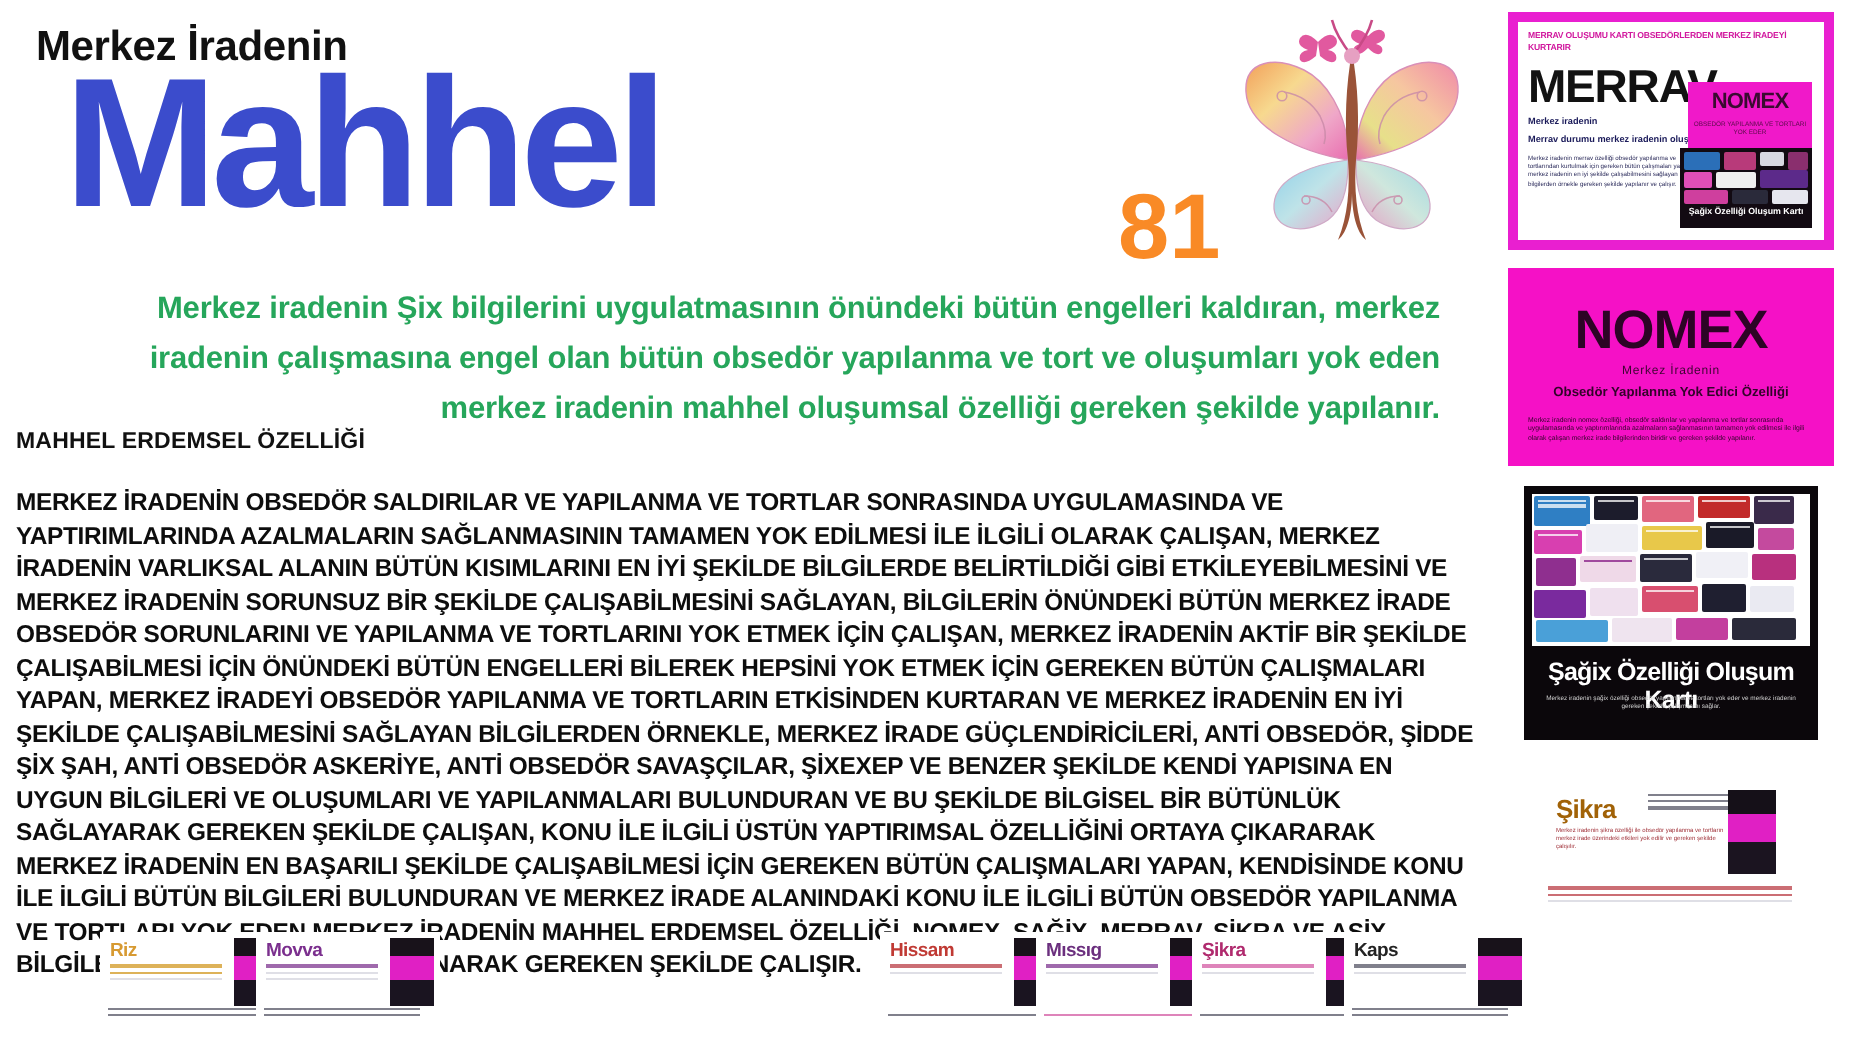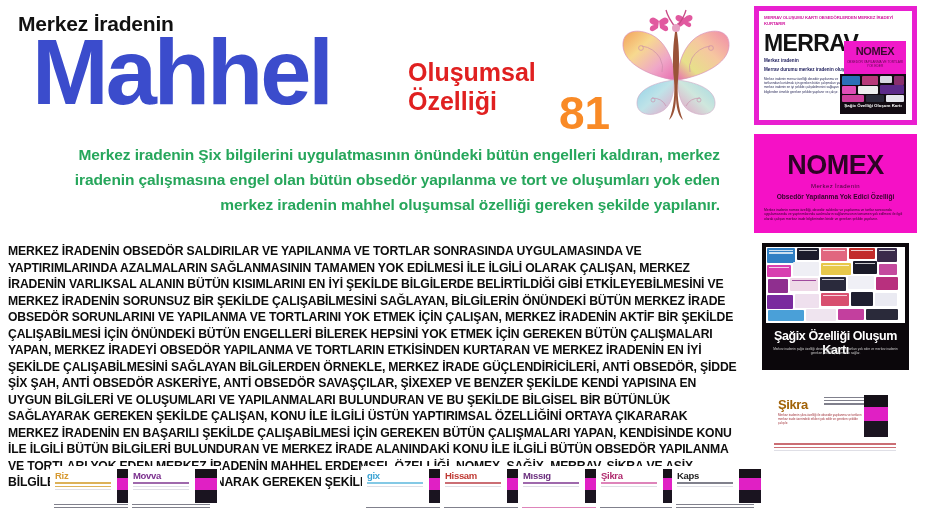--- a/index.html
+++ b/index.html
@@ -175,24 +175,20 @@
 <body>
 
 <div class="page">
 
   <div class="main">
 
     <div class="kicker">Merkez İradenin</div>
 
     <div class="title-row">
       <div class="brand">Mahhel</div>
-      <div class="sub-red">
-        <div>Oluşumsal</div>
-        <div>Özelliği</div>
-      </div>
       <div class="num81">81</div>
     </div>
 
     <div class="butterfly">
       <svg viewBox="0 0 128 126" width="128" height="126" aria-hidden="true">
         <defs>
           <linearGradient id="wL" x1="0" y1="0" x2="1" y2="1">
             <stop offset="0%" stop-color="#f2a05a"></stop>
               <stop offset="35%" stop-color="#f7d98f"></stop>
             <stop offset="70%" stop-color="#efa7c8"></stop>
@@ -243,20 +239,21 @@
         <path d="M64 24 C61 40 60 60 62 78 C63 92 62 106 57 118 C62 114 64 104 64 94 C64 104 66 114 71 118 C66 106 65 92 66 78 C68 60 67 40 64 24 Z" fill="#9a5338"></path>
 
         <path d="M64 26 q-8 -10 -10 -18" stroke="#c84a86" stroke-width="1.3" fill="none"></path>
         <path d="M64 26 q8 -10 10 -18" stroke="#c84a86" stroke-width="1.3" fill="none"></path>
         <circle cx="64" cy="26" r="4" fill="#e6a0c2"></circle>
       </svg>
     </div>
 
     <div class="intro">Merkez iradenin Şix bilgilerini uygulatmasının önündeki bütün engelleri kaldıran, merkez iradenin çalışmasına engel olan bütün obsedör yapılanma ve tort ve oluşumları yok eden merkez iradenin mahhel oluşumsal özelliği gereken şekilde yapılanır.</div>
 
+    <div class="sublabel">MAHHEL ERDEMSEL ÖZELLİĞİ</div>
 
     <div class="body-text">MERKEZ İRADENİN OBSEDÖR SALDIRILAR VE YAPILANMA VE TORTLAR SONRASINDA UYGULAMASINDA VE YAPTIRIMLARINDA AZALMALARIN SAĞLANMASININ TAMAMEN YOK EDİLMESİ İLE İLGİLİ OLARAK ÇALIŞAN, MERKEZ İRADENİN VARLIKSAL ALANIN BÜTÜN KISIMLARINI EN İYİ ŞEKİLDE BİLGİLERDE BELİRTİLDİĞİ GİBİ ETKİLEYEBİLMESİNİ VE MERKEZ İRADENİN SORUNSUZ BİR ŞEKİLDE ÇALIŞABİLMESİNİ SAĞLAYAN, BİLGİLERİN ÖNÜNDEKİ BÜTÜN MERKEZ İRADE OBSEDÖR SORUNLARINI VE YAPILANMA VE TORTLARINI YOK ETMEK İÇİN ÇALIŞAN, MERKEZ İRADENİN AKTİF BİR ŞEKİLDE ÇALIŞABİLMESİ İÇİN ÖNÜNDEKİ BÜTÜN ENGELLERİ BİLEREK HEPSİNİ YOK ETMEK İÇİN GEREKEN BÜTÜN ÇALIŞMALARI YAPAN, MERKEZ İRADEYİ OBSEDÖR YAPILANMA VE TORTLARIN ETKİSİNDEN KURTARAN VE MERKEZ İRADENİN EN İYİ ŞEKİLDE ÇALIŞABİLMESİNİ SAĞLAYAN BİLGİLERDEN ÖRNEKLE, MERKEZ İRADE GÜÇLENDİRİCİLERİ, ANTİ OBSEDÖR, ŞİDDE ŞİX ŞAH, ANTİ OBSEDÖR ASKERİYE, ANTİ OBSEDÖR SAVAŞÇILAR, ŞİXEXEP VE BENZER ŞEKİLDE KENDİ YAPISINA EN UYGUN BİLGİLERİ VE OLUŞUMLARI VE YAPILANMALARI BULUNDURAN VE BU ŞEKİLDE BİLGİSEL BİR BÜTÜNLÜK SAĞLAYARAK GEREKEN ŞEKİLDE ÇALIŞAN, KONU İLE İLGİLİ ÜSTÜN YAPTIRIMSAL ÖZELLİĞİNİ ORTAYA ÇIKARARAK MERKEZ İRADENİN EN BAŞARILI ŞEKİLDE ÇALIŞABİLMESİ İÇİN GEREKEN BÜTÜN ÇALIŞMALARI YAPAN, KENDİSİNDE KONU İLE İLGİLİ BÜTÜN BİLGİLERİ BULUNDURAN VE MERKEZ İRADE ALANINDAKİ KONU İLE İLGİLİ BÜTÜN OBSEDÖR YAPILANMA VE TORTLARI YOK EDEN MERKEZ İRADENİN MAHHEL ERDEMSEL ÖZELLİĞİ, NOMEX, ŞAĞİX, MERRAV, ŞİKRA VE AŞİX BİLGİLERİ ÖZELLİKLERİ İLE YAPILANARAK GEREKEN ŞEKİLDE ÇALIŞIR.</div>
 
     <div class="thumbs">
 
       <div class="thumb" style="left:50px">
         <div class="tname" style="color:#d79a32">Riz</div>
         <div class="tlines">
           <div class="rule gold"></div>
             <div class="rule gold r2"></div>
@@ -286,35 +283,20 @@
             <div class="tsq-bot"></div>
           </div>
         <div class="tfoot">
             <div class="rule r2 dark"></div>
             <div class="rule r2 dark"></div>
           </div>
       </div>
 
 
 
-      <div class="thumb" style="left:362px">
-        <div class="tname" style="color:#3aa3d4">gix</div>
-        <div class="tlines">
-          <div class="rule" style="background:#6fc0e0"></div>
-            <div class="rule r2 light"></div>
-        </div>
-        <div class="tsq">
-            <div class="tsq-top"></div>
-            <div class="tsq-mid"></div>
-            <div class="tsq-bot"></div>
-          </div>
-        <div class="tfoot">
-            <div class="rule r2 dark"></div>
-          </div>
-      </div>
 
       <div class="thumb" style="left:440px">
         <div class="tname" style="color:#c03a34">Hissam</div>
         <div class="tlines">
           <div class="rule red"></div>
             <div class="rule r2 light"></div>
         </div>
         <div class="tsq">
             <div class="tsq-top"></div>
             <div class="tsq-mid"></div>

